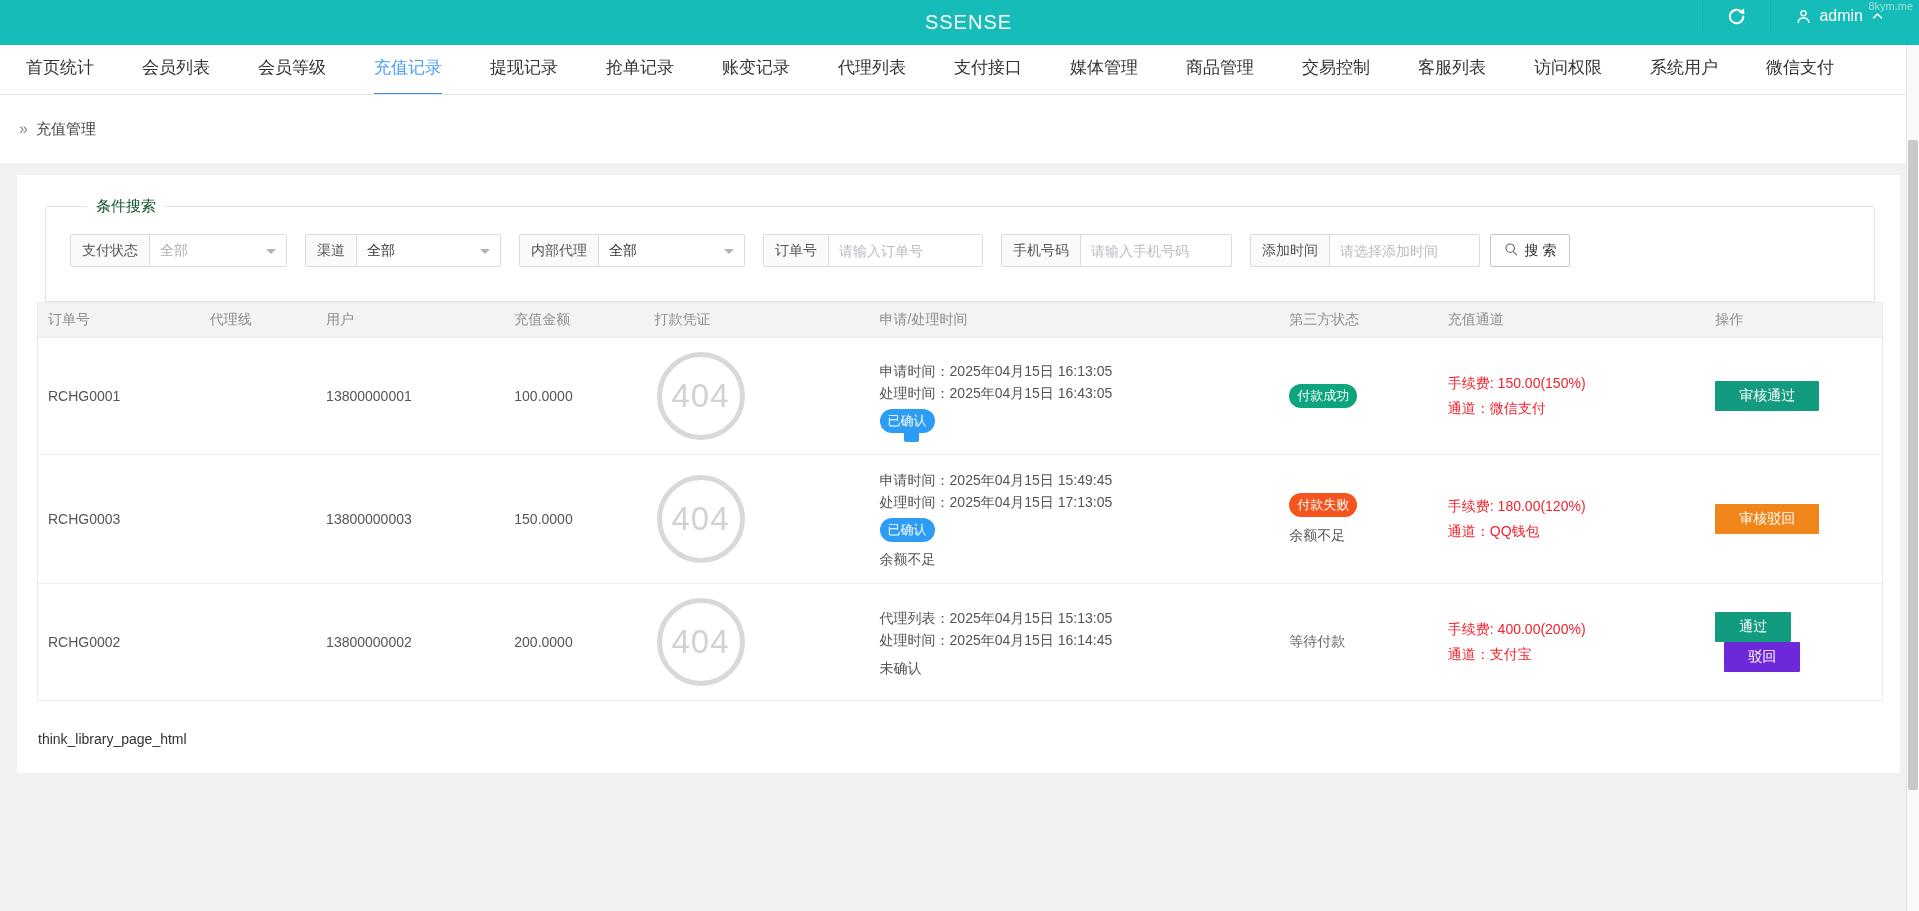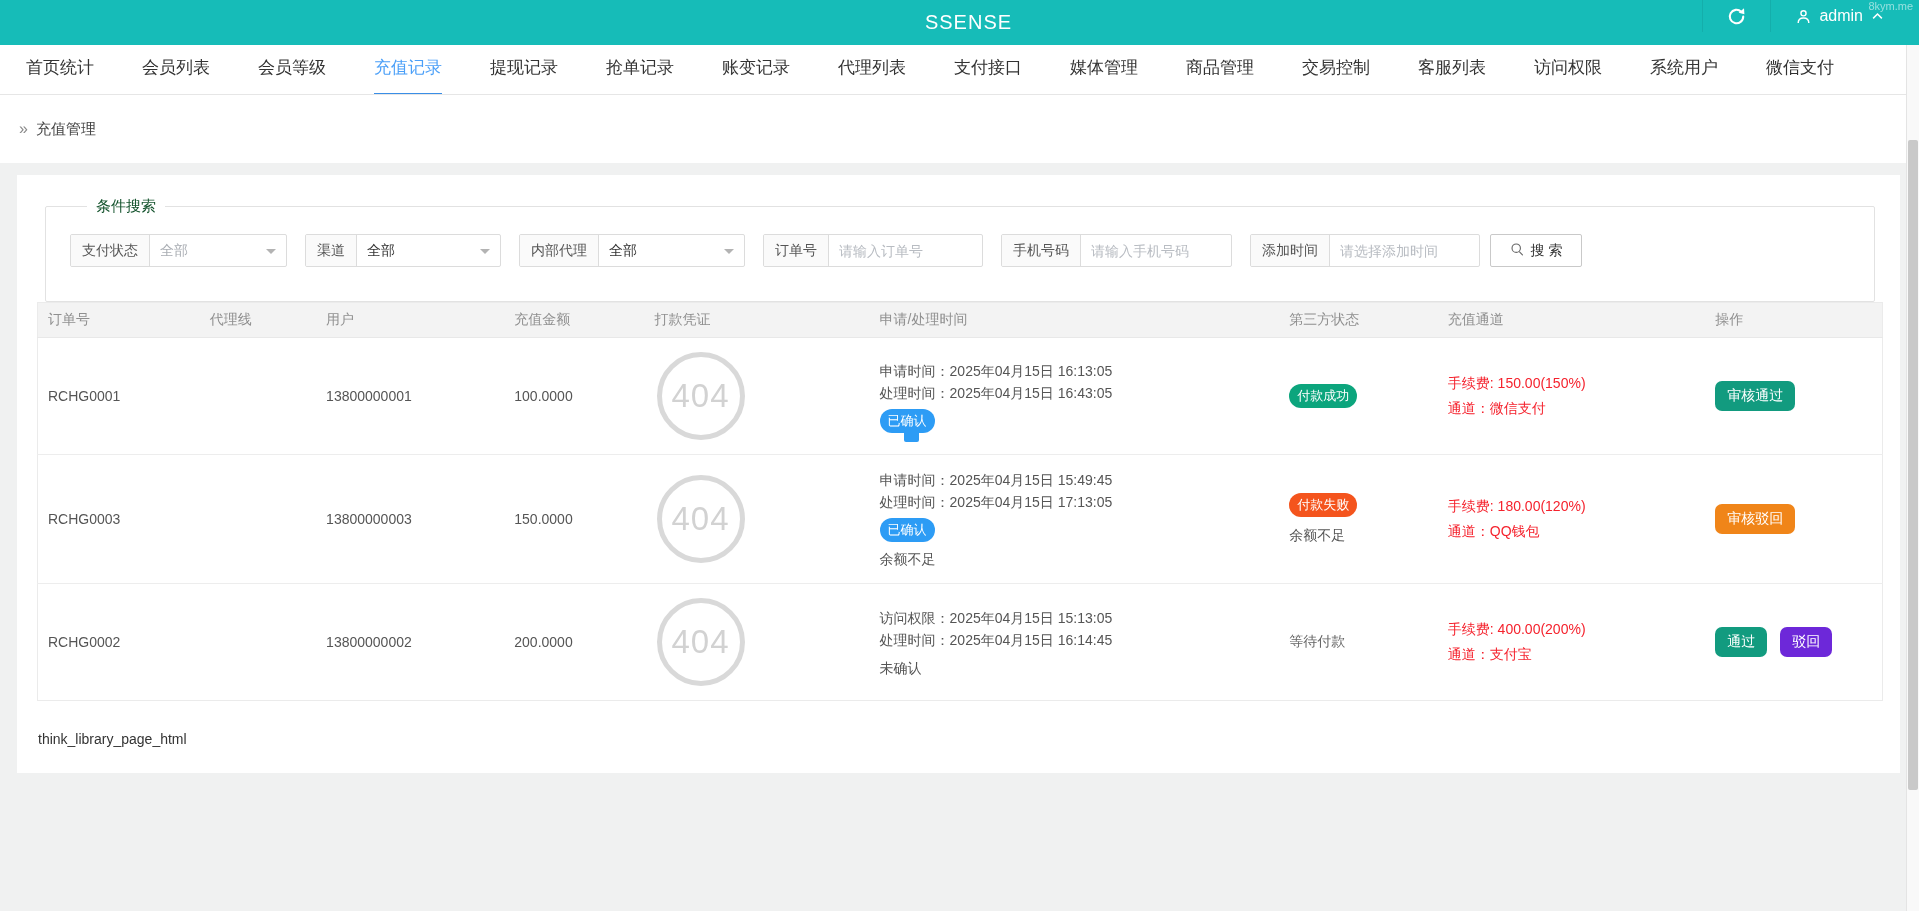--- a/index.html
+++ b/index.html
@@ -33,40 +33,40 @@
   .filters { display:flex; align-items:center; }
   .ctl { display:flex; align-items:center; height:33px; border:1px solid #dcdcdc; border-radius:2px; background:#fff; margin-right:18px; overflow:hidden; }
   .addon { background:#fafafa; border-right:1px solid #dcdcdc; padding:0 11px; font-size:14px; color:#555; line-height:31px; height:31px; white-space:nowrap; }
   .select-ctl { cursor:pointer; }
   .select-ctl .val { flex:1; padding:0 10px; font-size:14px; color:#333; white-space:nowrap; }
   .val.muted { color:#a9adb3; }
   .caret { width:0; height:0; border:5px solid transparent; border-top-color:#b3b3b3; margin:6px 10px 0 0; flex:none; }
   .w1{width:217px} .w2{width:196px} .w3{width:226px} .w4{width:220px} .w5{width:231px} .w6{width:230px}
   .ctl input { border:0; outline:0; flex:1; min-width:0; font-size:14px; padding:0 10px; color:#ef4444; font-family:inherit; background:transparent; }
   .ctl input::placeholder { color:#b8bcc2; }
-  .search-btn { height:33px; width:92px; background:#fff; border:1px solid #c9c9c9; border-radius:2px; font-size:14px; color:#333; display:flex; align-items:center; justify-content:center; gap:6px; cursor:pointer; font-family:inherit; margin-left:-8px; flex:none; }
+  .search-btn { height:33px; width:80px; background:#fff; border:1px solid #c9c9c9; border-radius:2px; font-size:14px; color:#333; display:flex; align-items:center; justify-content:center; gap:6px; cursor:pointer; font-family:inherit; margin-left:-8px; flex:none; }
   
   table.records { border-collapse:collapse; table-layout:fixed; width:calc(100% - 37px); margin:10px 17px 0 20px; border:1px solid #ebebeb; }
   table.records th { background:#f3f3f3; font-weight:400; font-size:14px; color:#8f8f8f; text-align:left; padding:8px 10px; border-bottom:1px solid #e8e8e8; white-space:nowrap; }
   table.records td { font-size:14px; color:#555; padding:14px 10px; vertical-align:middle; border-bottom:1px solid #ededed; }
   table.records tr:last-child td { border-bottom:0; }
   td.amount { color:#f5222d; }
   .img404 { width:88px; height:88px; border:5px solid #d9d9d9; border-radius:50%; display:flex; align-items:center; justify-content:center; color:#d2d2d2; font-size:33px; letter-spacing:1px; margin-left:2px; cursor:pointer; }
   .timecell div.tline { line-height:22px; white-space:nowrap; }
   .badge { display:inline-block; color:#fff; font-size:13px; padding:3px 8px; border-radius:12px; line-height:18px; cursor:pointer; }
   .badge.blue { background:#2d9cf5; }
   .badge.green { background:#0ca57d; }
   .badge.red { background:#f4541d; }
   .badge-wrap { position:relative; display:inline-block; margin-top:5px; }
   .frag { position:absolute; left:24px; top:21px; width:15px; height:12px; background:#2d9cf5; border-radius:2px; }
   .subtext { color:#555; margin-top:7px; font-size:14px; line-height:20px; }
   .statecell .subtext { margin-top:8px; }
   .plainstate { color:#666; }
   .feecell div { color:#f5222d; line-height:25px; font-size:14px; white-space:nowrap; }
-  .abtn { color:#fff; border:0; border-radius:7px; font-size:14px; padding:6px 12px; cursor:pointer; font-family:inherit; white-space:nowrap; }
+  .abtn { color:#fff; border:0; border-radius:1px; font-size:14px; padding:6px 24px; cursor:pointer; font-family:inherit; white-space:nowrap; }
   .abtn.teal { background:#129b7f; }
   .abtn.orange { background:#f08519; }
   .abtn.yellow { background:#6d28d9; }
   .abtn + .abtn { margin-left:9px; }
   .debug-text { margin:30px 0 0 21px; font-size:14px; color:#333; }
   
   .scrollbar { position:fixed; right:0; top:45px; bottom:0; width:13px; background:#f9f9f9; border-left:1px solid #e4e4e4; }
   .scrollbar .thumb { position:absolute; top:95px; height:650px; left:1px; right:1px; background:#c9c9c9; border-radius:2px; }
 </style>
 </head>
@@ -270,21 +270,21 @@
           <td>RCHG0002</td>
           <td></td>
           <td>13800000002</td>
           <td class="amount">200.0000</td>
           <td>
             <div class="img404">
               <span>404</span>
             </div>
           </td>
           <td class="timecell">
-            <div class="tline">访问权限：2025年04月15日 15:13:05</div>
+            <div class="tline">代理列表：2025年04月15日 15:13:05</div>
             <div class="tline">处理时间：2025年04月15日 16:14:45</div>
             <div class="subtext">未确认</div>
           </td>
           <td class="statecell">
             <span class="plainstate">等待付款</span>
           </td>
           <td class="feecell">
             <div>手续费: 400.00(200%)</div>
             <div>通道：支付宝</div>
           </td>

